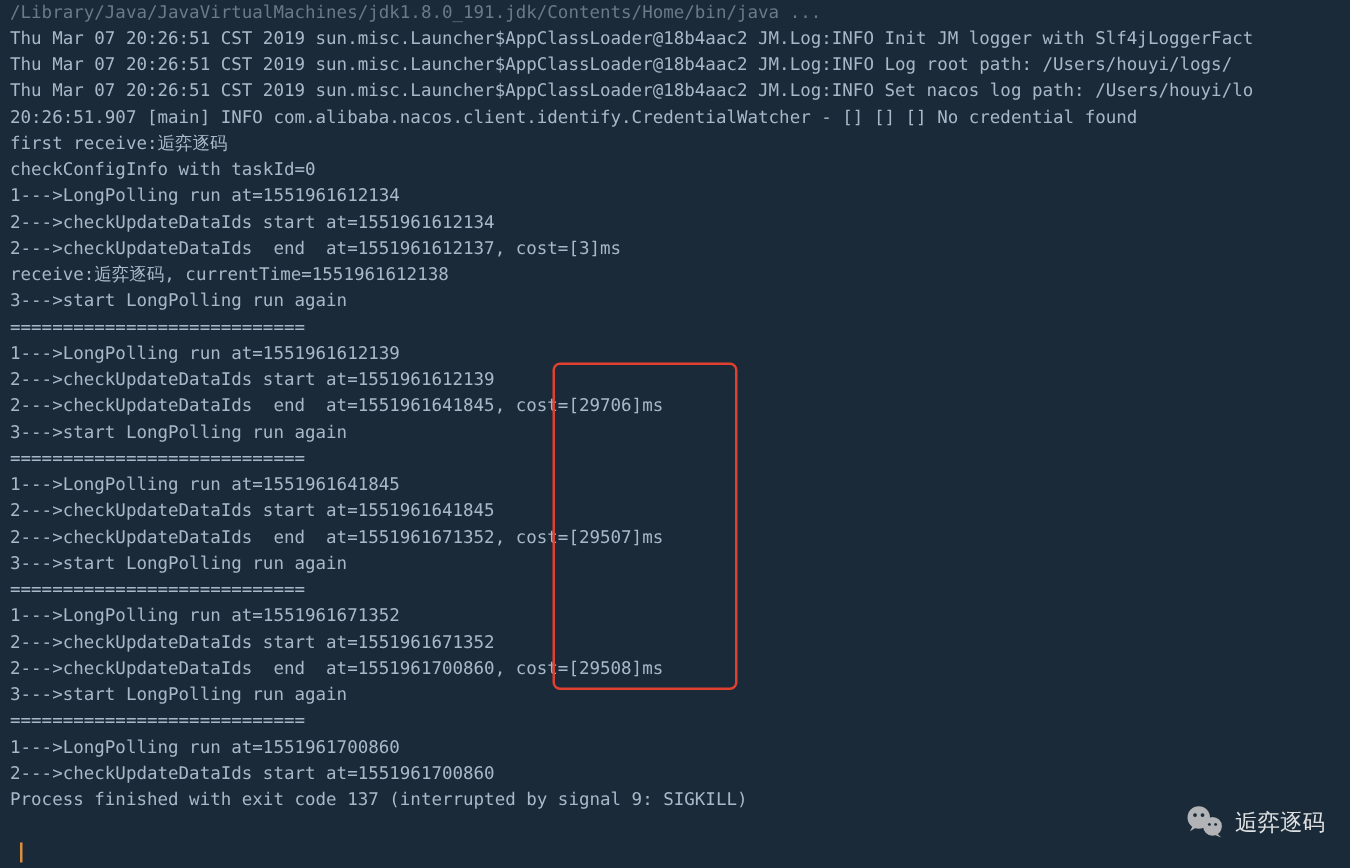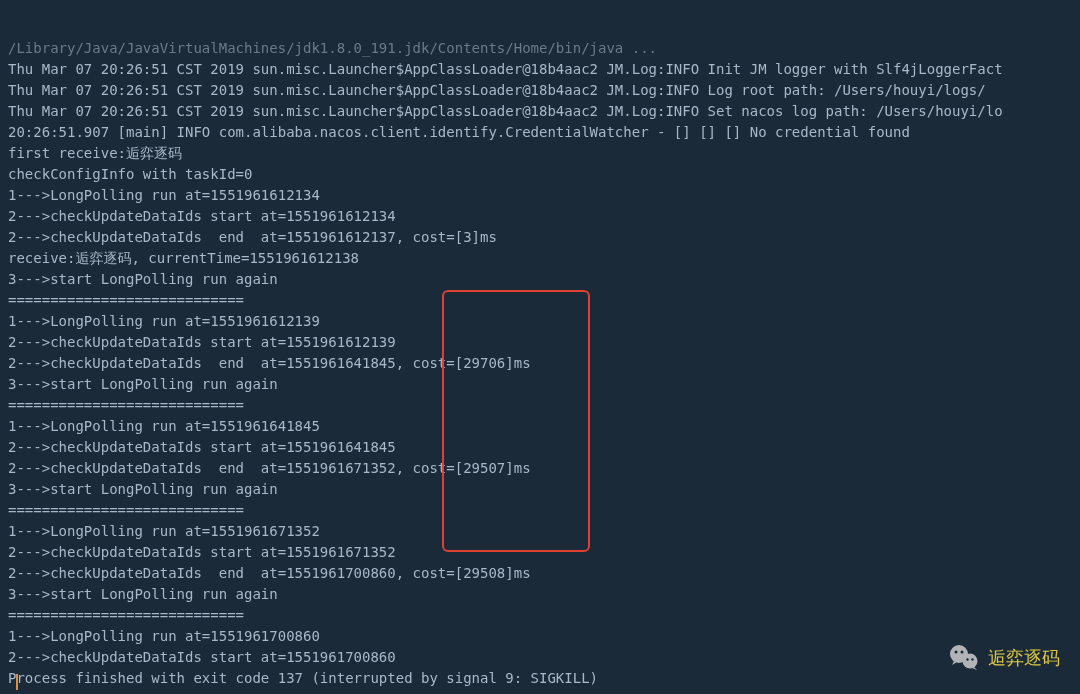--- a/index.html
+++ b/index.html
@@ -18,21 +18,20 @@
     .terminal {
       white-space: pre;
       position: relative;
     }
     .line {
       display: block;
       padding-left: 8px;
     }
     .dim {
       color: #6a7a88;
-      margin-top: 38px;
     }
     .highlight-box {
       position: absolute;
       border: 2px solid #e04030;
       border-radius: 6px;
       pointer-events: none;
     }
     .cursor {
       display: inline-block;
       width: 2px;
@@ -41,21 +40,21 @@
       vertical-align: middle;
       margin-left: 8px;
     }
     .watermark {
       position: absolute;
       right: 20px;
       bottom: 20px;
       display: flex;
       align-items: center;
       gap: 8px;
-      color: #fde047;
+      color: #ffffff;
       font-family: sans-serif;
       font-size: 18px;
       font-weight: 500;
       opacity: 0.85;
     }
     .wechat-icon {
       width: 32px;
       height: 32px;
       position: relative;
     }

